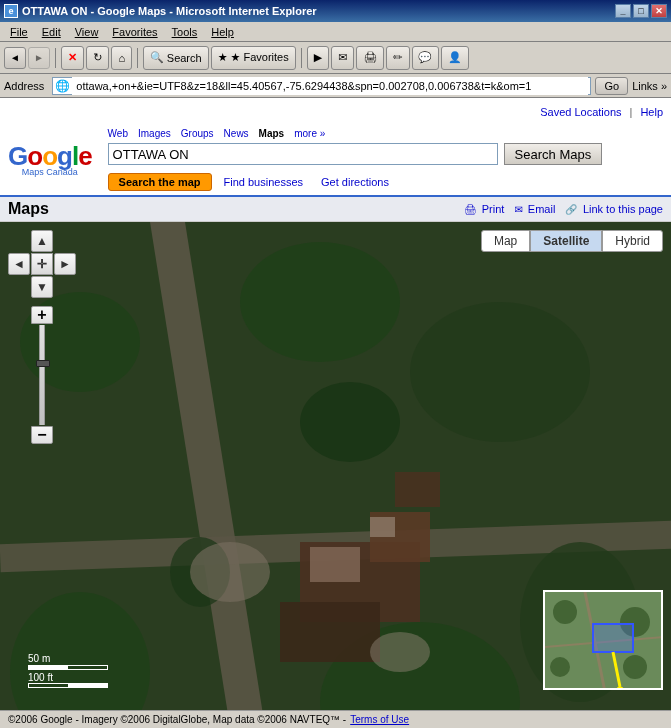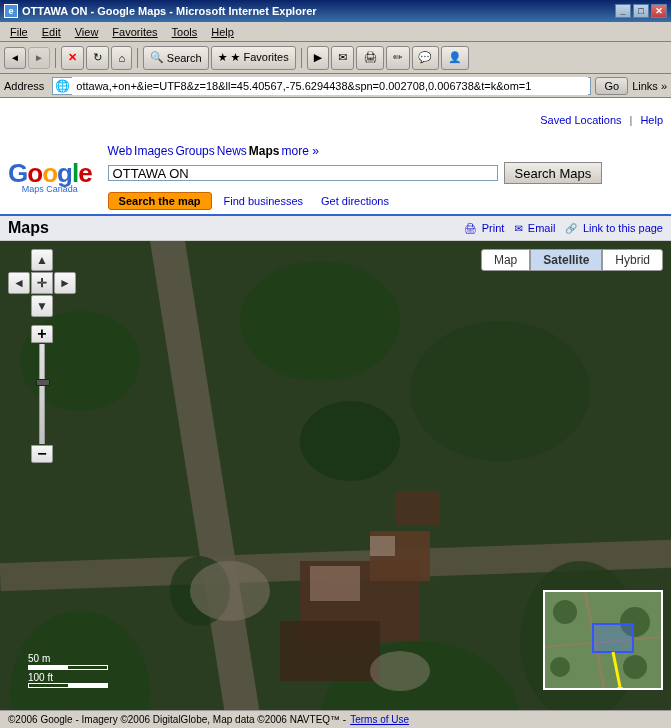--- a/index.html
+++ b/index.html
@@ -113,21 +113,21 @@
       height: calc(728px - 22px - 20px - 32px - 24px);
       display: flex;
       flex-direction: column;
     }
 
     
     .top-links-bar {
       display: flex;
       justify-content: flex-end;
       align-items: flex-end;
-      padding: 16px 8px;
+      padding: 8px 8px;
       font-size: 11px;
       gap: 6px;
     }
 
     
     .google-header {
       display: flex;
       align-items: center;
       padding: 2px 8px 4px 8px;
       gap: 10px;
@@ -144,35 +144,35 @@
       letter-spacing: -1px;
       line-height: 1;
     }
     .logo-g { color: #3366cc; }
     .logo-o1 { color: #cc0000; }
     .logo-o2 { color: #ff9900; }
     .logo-g2 { color: #3366cc; }
     .logo-l { color: #009933; }
     .logo-e { color: #cc0000; }
     .logo-sub { font-size: 9px; color: #3366cc; margin-top: -2px; }
-    .nav-links { display: flex; gap: 2px; align-items: center; font-size: 12px; }
+    .nav-links { display: flex; gap: 10px; align-items: center; font-size: 10px; }
     .nav-link { color: #0000cc; text-decoration: none; cursor: pointer; }
     .nav-link-bold { font-weight: bold; color: #000; }
     .more-link { color: #0000cc; cursor: pointer; }
 
     
     .search-row {
       display: flex;
       align-items: center;
       padding: 2px 8px 4px 170px;
       gap: 6px;
     }
     .maps-search-input {
       width: 390px;
-      height: 16px;
+      height: 22px;
       border: 1px solid #7f9db9;
       padding: 0 4px;
       font-size: 13px;
     }
     .maps-search-btn {
       background: linear-gradient(to bottom, #f0ede8, #d0ccc4);
       border: 1px solid #888;
       padding: 2px 10px;
       cursor: pointer;
       font-size: 13px;

